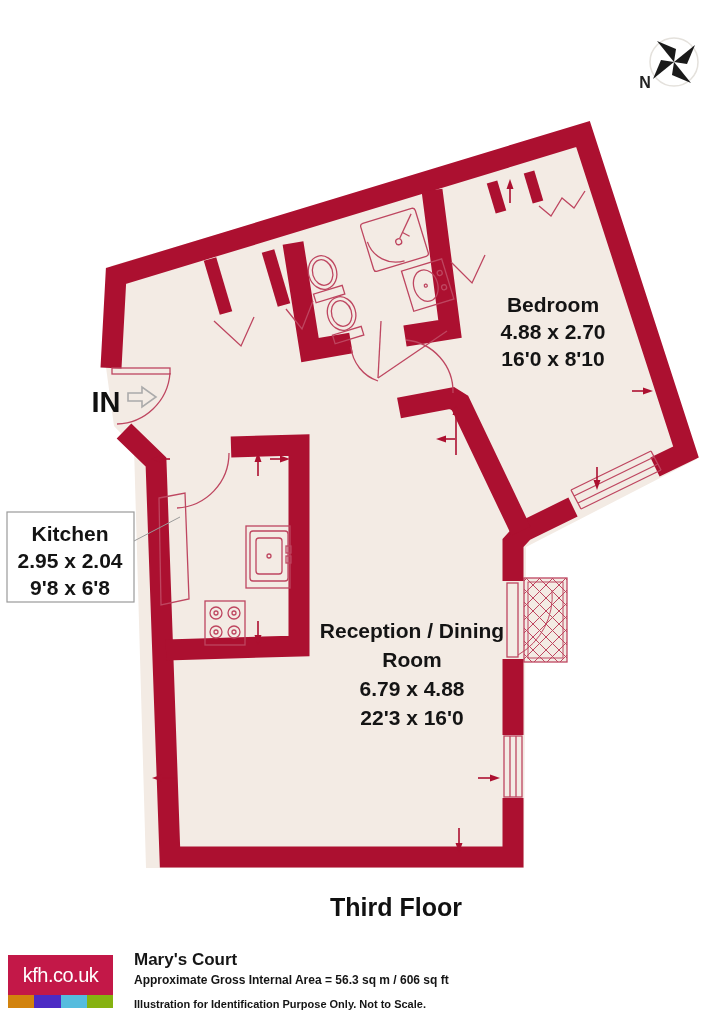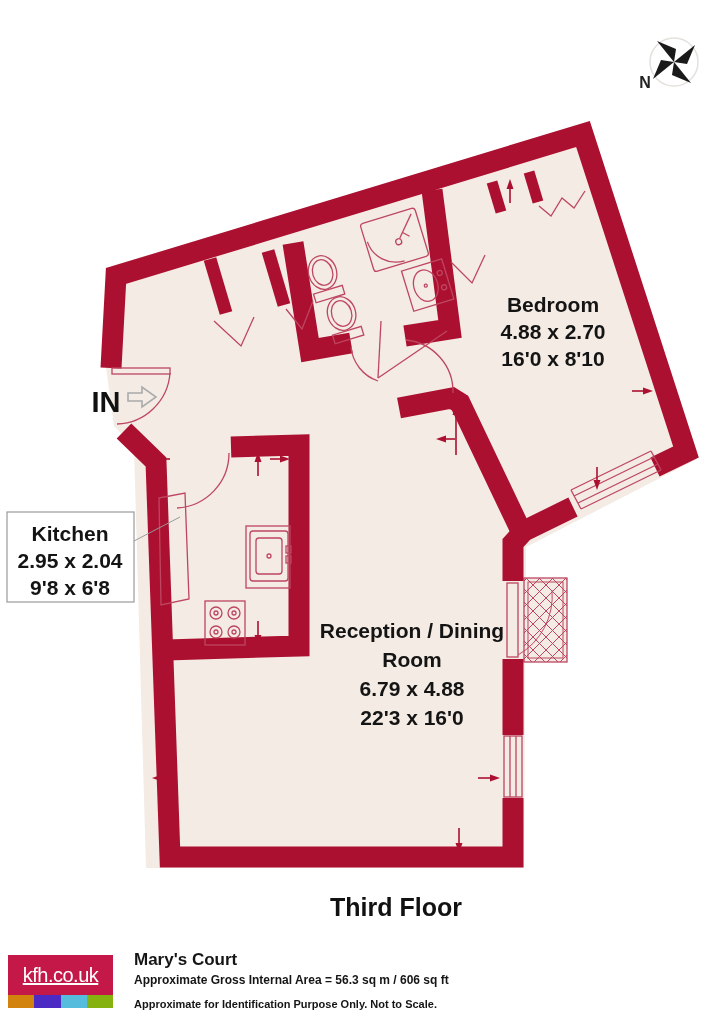--- a/index.html
+++ b/index.html
@@ -20,21 +20,21 @@
   .floor-title{font:700 25px "Liberation Sans",sans-serif;fill:#111;text-anchor:middle;}
   .in-label{font:700 29px "Liberation Sans",sans-serif;fill:#111;text-anchor:middle;}
   .n-label{font:700 16px "Liberation Sans",sans-serif;fill:#222;text-anchor:middle;}
   .inarrow{stroke:var(--in_arrow);stroke-width:1.6px;fill:none;}
   .compass-blade{fill:var(--compass);stroke:none;}
   .compass-ring{fill:none;stroke:#e4e1dc;stroke-width:1.5px;}
   
   .footer{position:absolute;left:0;top:938px;width:715px;height:95px;background:#fff;}
   .logo{position:absolute;left:8px;top:17px;width:105px;height:40px;background:var(--logo_bg);
         display:flex;align-items:center;justify-content:center;}
-  .logo span{color:#fff;font-size:20px;letter-spacing:-0.5px;text-decoration:underline;}
+  .logo span{color:#fff;font-size:20px;letter-spacing:-0.5px;}
   .strip{position:absolute;left:8px;top:57px;width:105px;height:13px;display:flex;}
   .strip div{flex:1;height:100%;}
   .s1{background:var(--strip_orange);} .s2{background:var(--strip_purple);}
   .s3{background:var(--strip_blue);} .s4{background:var(--strip_green);}
   .ftext{position:absolute;left:122px;top:12px;color:#151515;margin-left:12px;}
   .fname{font-weight:700;font-size:17px;line-height:20px;}
   .farea{font-weight:700;font-size:12px;line-height:20px;text-align:right;}
   .fdisc{font-weight:700;font-size:11px;margin-top:8px;}
 </style>
 </head>
@@ -231,17 +231,17 @@
   </div>
   <div class="strip">
     <div class="s1"></div>
     <div class="s2"></div>
     <div class="s3"></div>
     <div class="s4"></div>
   </div>
   <div class="ftext">
     <div class="fname">Mary's Court</div>
     <div class="farea">Approximate Gross Internal Area = 56.3 sq m / 606 sq ft</div>
-    <div class="fdisc">Approximate for Identification Purpose Only. Not to Scale.</div>
+    <div class="fdisc">Illustration for Identification Purpose Only. Not to Scale.</div>
   </div>
 </div>
 
 </div>
 
 </body></html>

